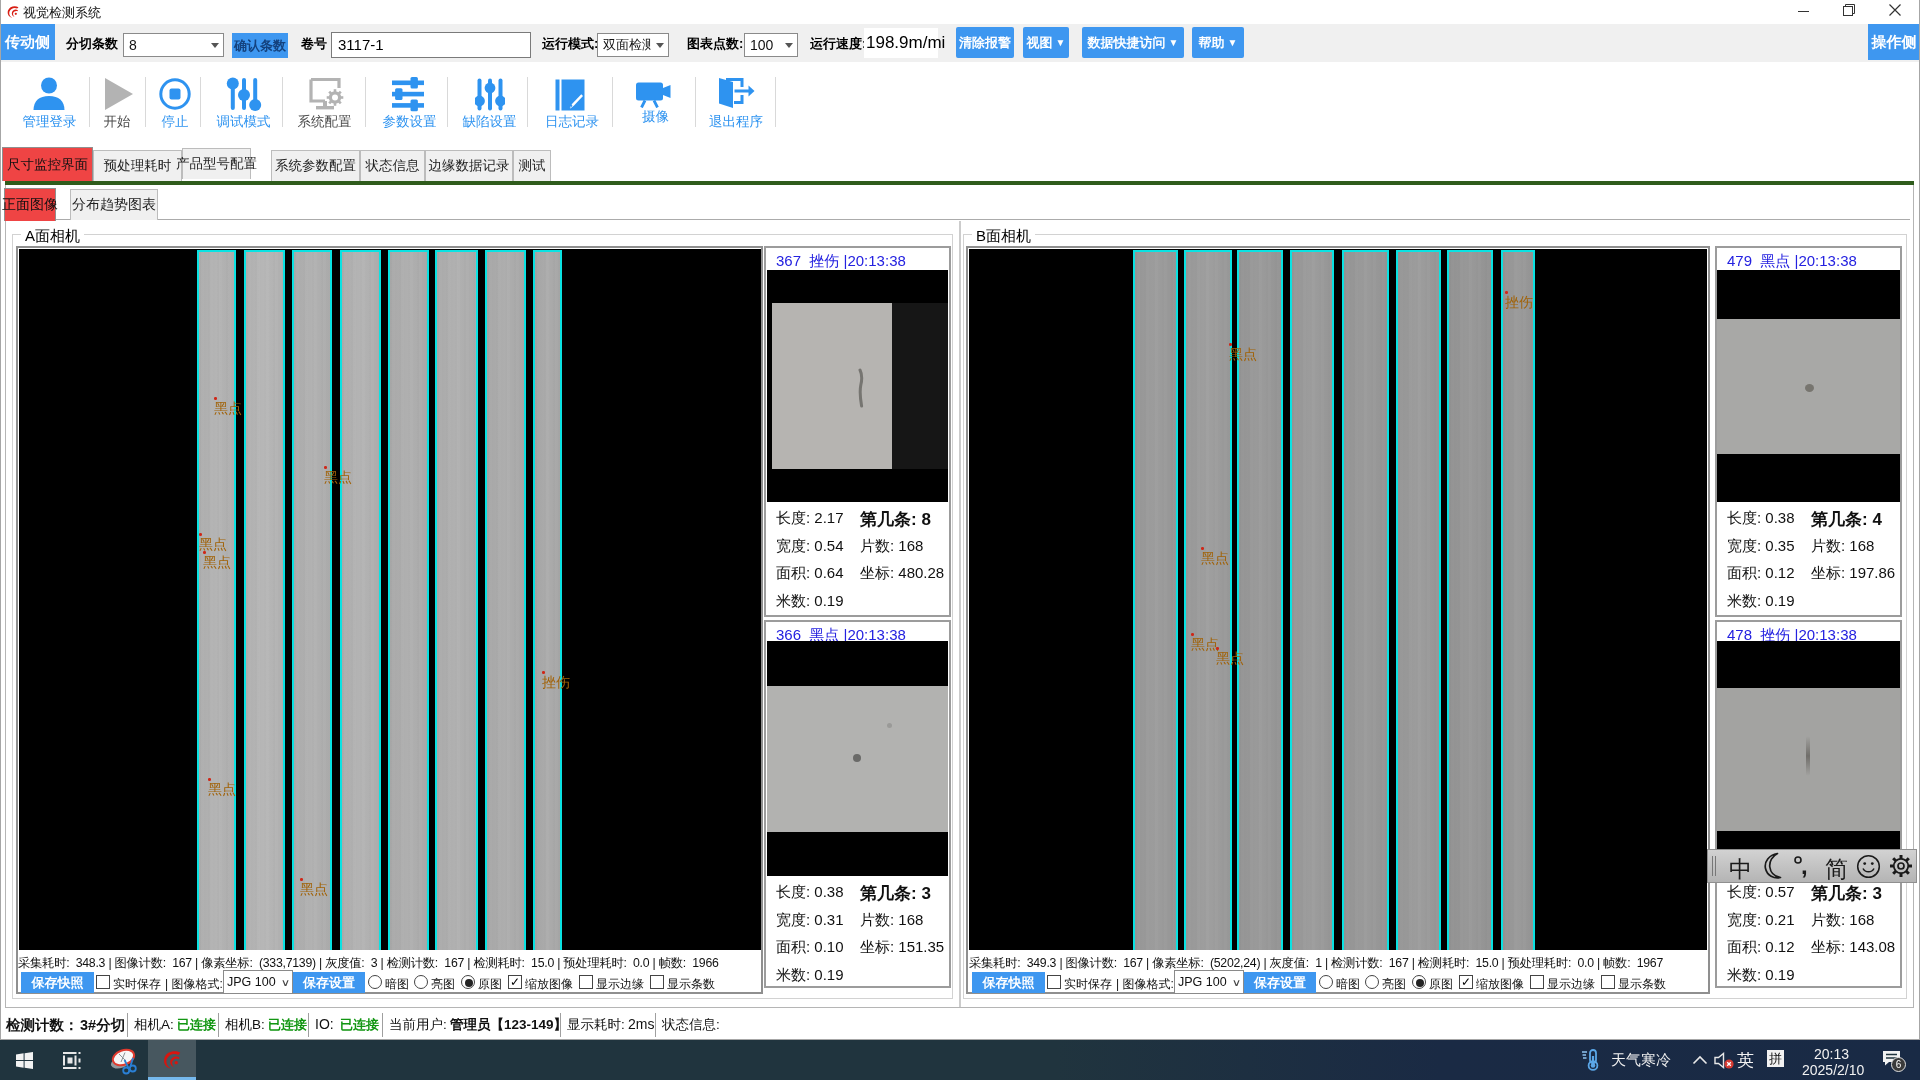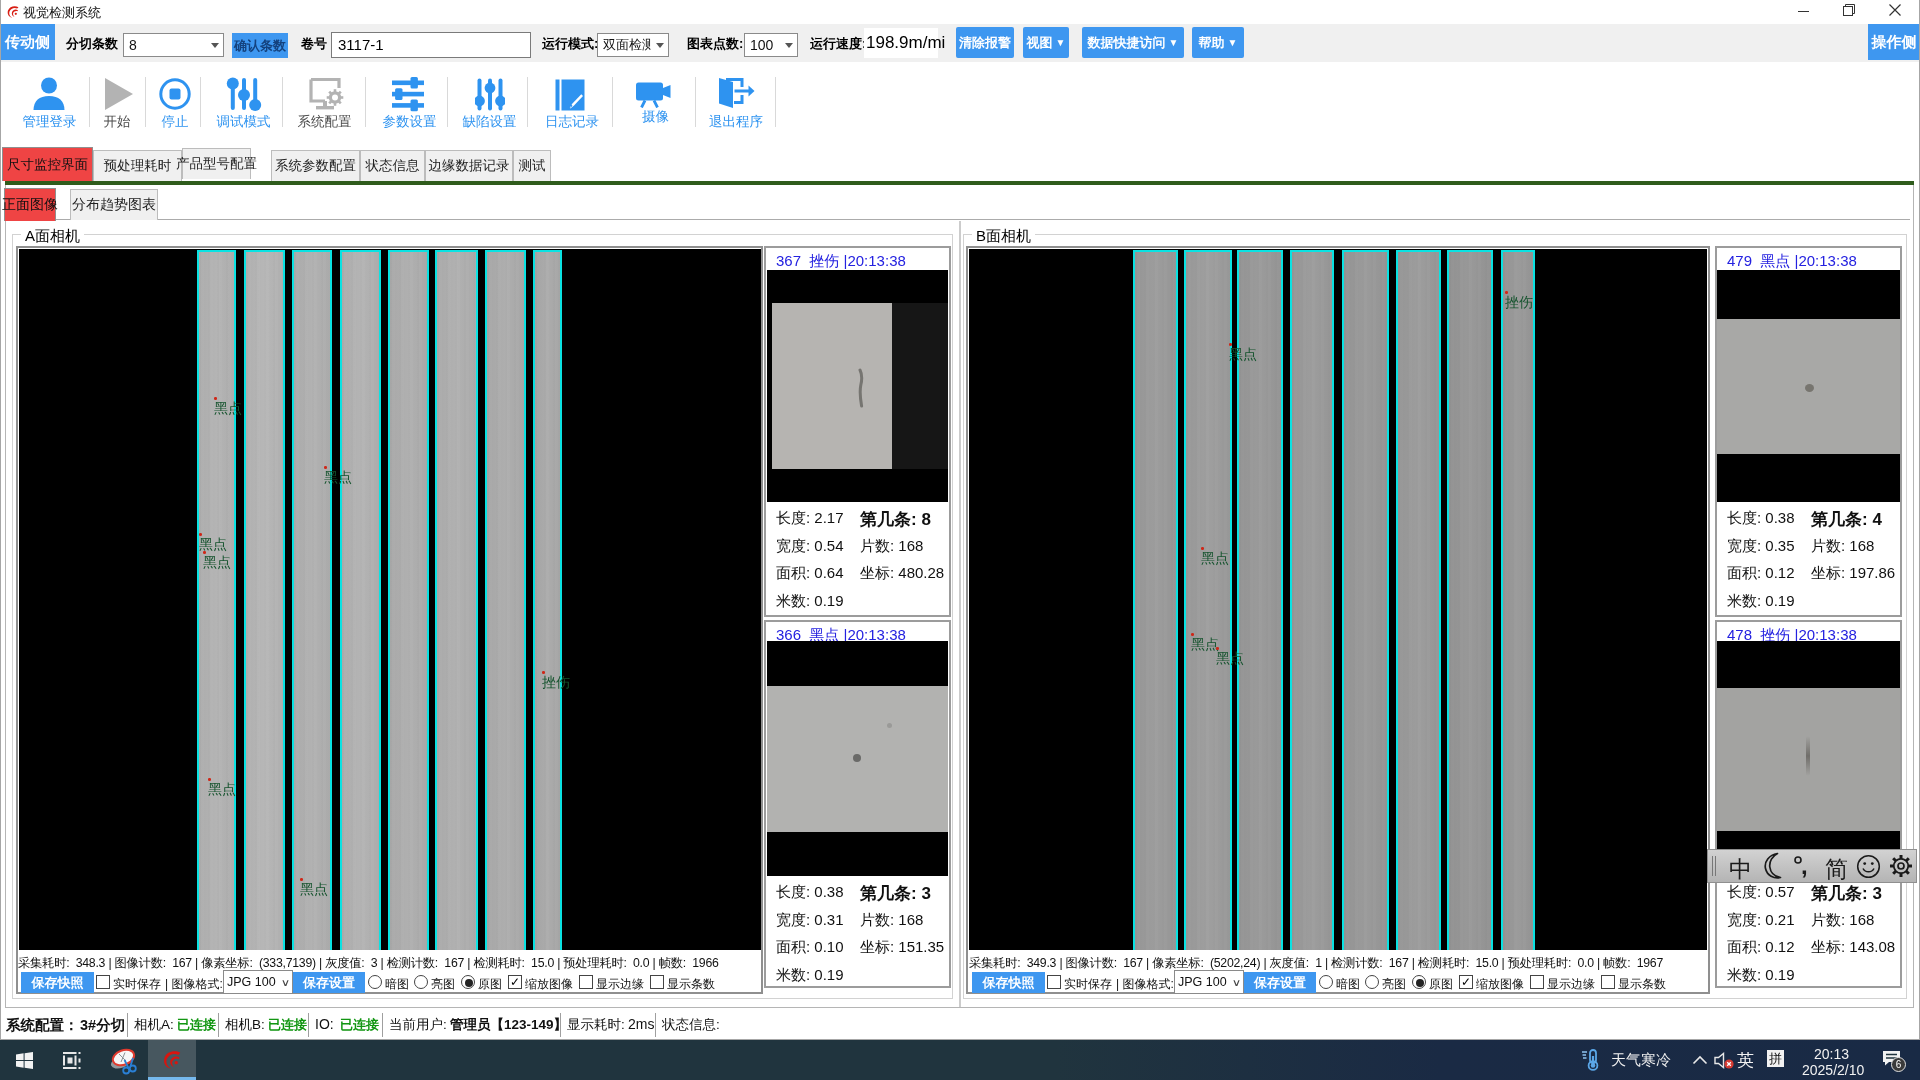--- a/index.html
+++ b/index.html
@@ -14,21 +14,21 @@
 .combo .ar{width:17px;height:100%;display:flex;align-items:center;justify-content:center}
 .tri{width:0;height:0;border-left:4px solid transparent;border-right:4px solid transparent;border-top:5px solid #555}
 .chev{color:#444;font-size:13px;transform:scaleY(.75)}
 .tab1a{position:absolute;background:#ef4444;border:1px solid #8f8f8f;border-bottom:none;
  display:flex;align-items:center;justify-content:center;font-size:13.5px;color:#111;z-index:3;white-space:nowrap}
 .tab1i{position:absolute;background:#f0f0f0;border:1px solid #bcbcbc;border-bottom:none;
  display:flex;align-items:center;justify-content:center;font-size:13.5px;color:#222;z-index:2;white-space:nowrap}
 .sep{position:absolute;width:1px;background:#d9d9d9}
 .iconlbl{position:absolute;font-size:13.5px;color:#2e8fea;text-align:center;white-space:nowrap}
 .strip{position:absolute;border:2px solid #0ae2e2;border-bottom:none}
-.dlbl{position:absolute;font-size:14px;color:#14532d;white-space:nowrap}
+.dlbl{position:absolute;font-size:14px;color:#a16207;white-space:nowrap}
 .rdot{position:absolute;width:2.5px;height:2.5px;background:#cf2718;border-radius:50%}
 .dbox{position:absolute;width:187px;background:#fff;border:2px solid #9c9c9c}
 .dtitle{position:absolute;font-size:15px;color:#2421e0;white-space:nowrap}
 .drow{position:absolute;font-size:15px;color:#111;white-space:nowrap}
 .stat{position:absolute;font-size:12.3px;color:#111;white-space:nowrap;letter-spacing:-0.25px}
 .cb{position:absolute;width:14px;height:14px;background:#fff;border:1px solid #444}
 .rad{position:absolute;width:14px;height:14px;background:#fff;border:1px solid #444;border-radius:50%}
 .ctl{position:absolute;font-size:12px;color:#111;white-space:nowrap}
 .ssep{position:absolute;width:1px;background:#9f9f9f;top:1013px;height:24px}
 .sbit{position:absolute;top:1016px;font-size:14px;color:#111;white-space:nowrap}
@@ -405,21 +405,21 @@
       <line x1="13" y1="20" x2="13" y2="24"></line>
   <line x1="2" y1="13" x2="6" y2="13"></line>
       <line x1="20" y1="13" x2="24" y2="13"></line>
   <line x1="5.2" y1="5.2" x2="8" y2="8"></line>
       <line x1="18" y1="18" x2="20.8" y2="20.8"></line>
   <line x1="5.2" y1="20.8" x2="8" y2="18"></line>
       <line x1="18" y1="8" x2="20.8" y2="5.2"></line>
  </g>
 </svg>
 
-<div class="sbit bold" style="left:6px;font-size:14.5px">系统配置：</div>
+<div class="sbit bold" style="left:6px;font-size:14.5px">检测计数：</div>
 <div class="sbit bold" style="left:80px;font-size:14.5px">3#分切</div>
 <div class="ssep" style="left:127px"></div>
 <div class="ssep" style="left:218px"></div>
 <div class="ssep" style="left:308px"></div>
 <div class="ssep" style="left:382px"></div>
 <div class="ssep" style="left:560px"></div>
 <div class="ssep" style="left:655px"></div>
 <div class="sbit" style="left:134px;font-size:13.5px">相机A:</div>
 <div class="sbit green" style="left:177px;font-size:13px">已连接</div>
 <div class="sbit" style="left:225px;font-size:13.5px">相机B:</div>

